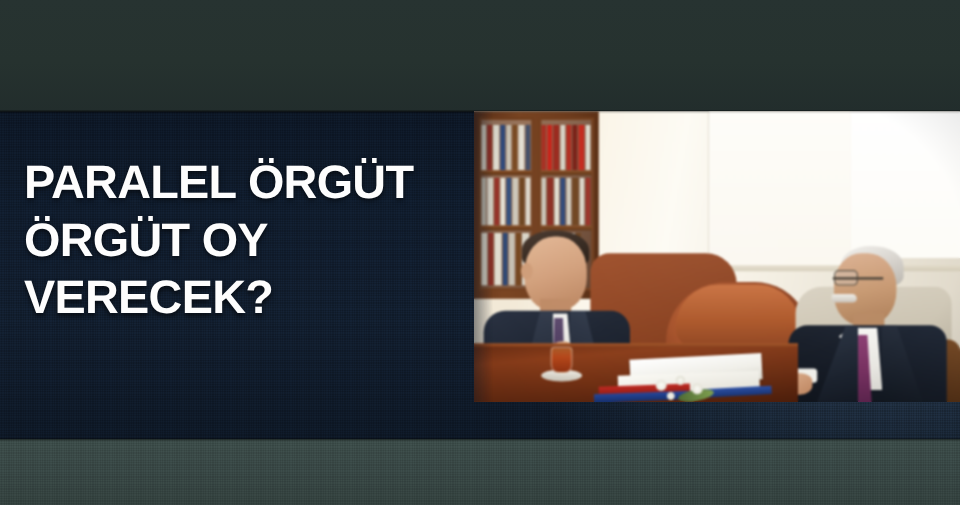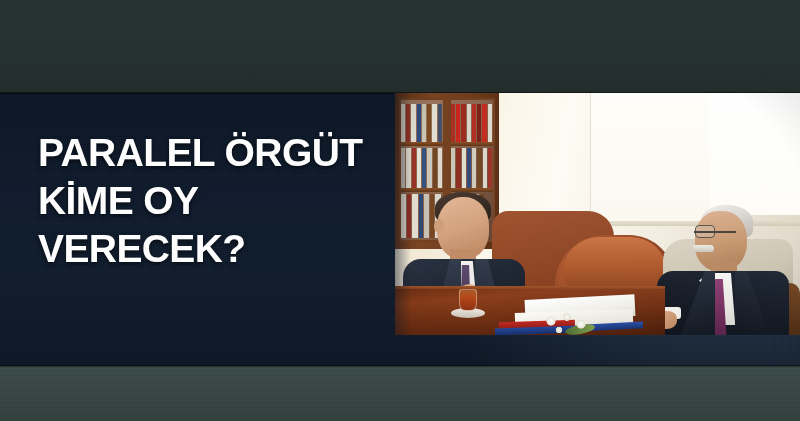--- a/index.html
+++ b/index.html
@@ -86,21 +86,20 @@
   }
   .kicker .l2 { display: block; }
   .headline {
     color: #fdfdfd;
     font-size: 39px;
     font-weight: bold;
     line-height: 48px;
     letter-spacing: -0.6px;
     margin-top: 36px;
     text-shadow: 0 2px 4px rgba(0,0,0,0.6);
-    margin-left: 18px;
   }
   .headline .l2 { display: block; }
 
   
   .photo {
     position: absolute;
     left: 395px; top: 93px;
     width: 405px; height: 242px;
     overflow: hidden;
     z-index: 6;
@@ -567,17 +566,17 @@
     <div class="ph tea-glass"></div>
 
     <div class="ph photo-grade"></div>
     <div class="ph photo-soft"></div>
     <div class="ph photo-left-shade"></div>
   </div>
 
   <div class="text-col">
     <div class="headline">
       <span class="l1">PARALEL ÖRGÜT</span>
-      <span class="l2">KİME OY VERECEK?</span>
+      <span class="l2">ÖRGÜT OY VERECEK?</span>
     </div>
   </div>
 
 </div>
 
 </body></html>

